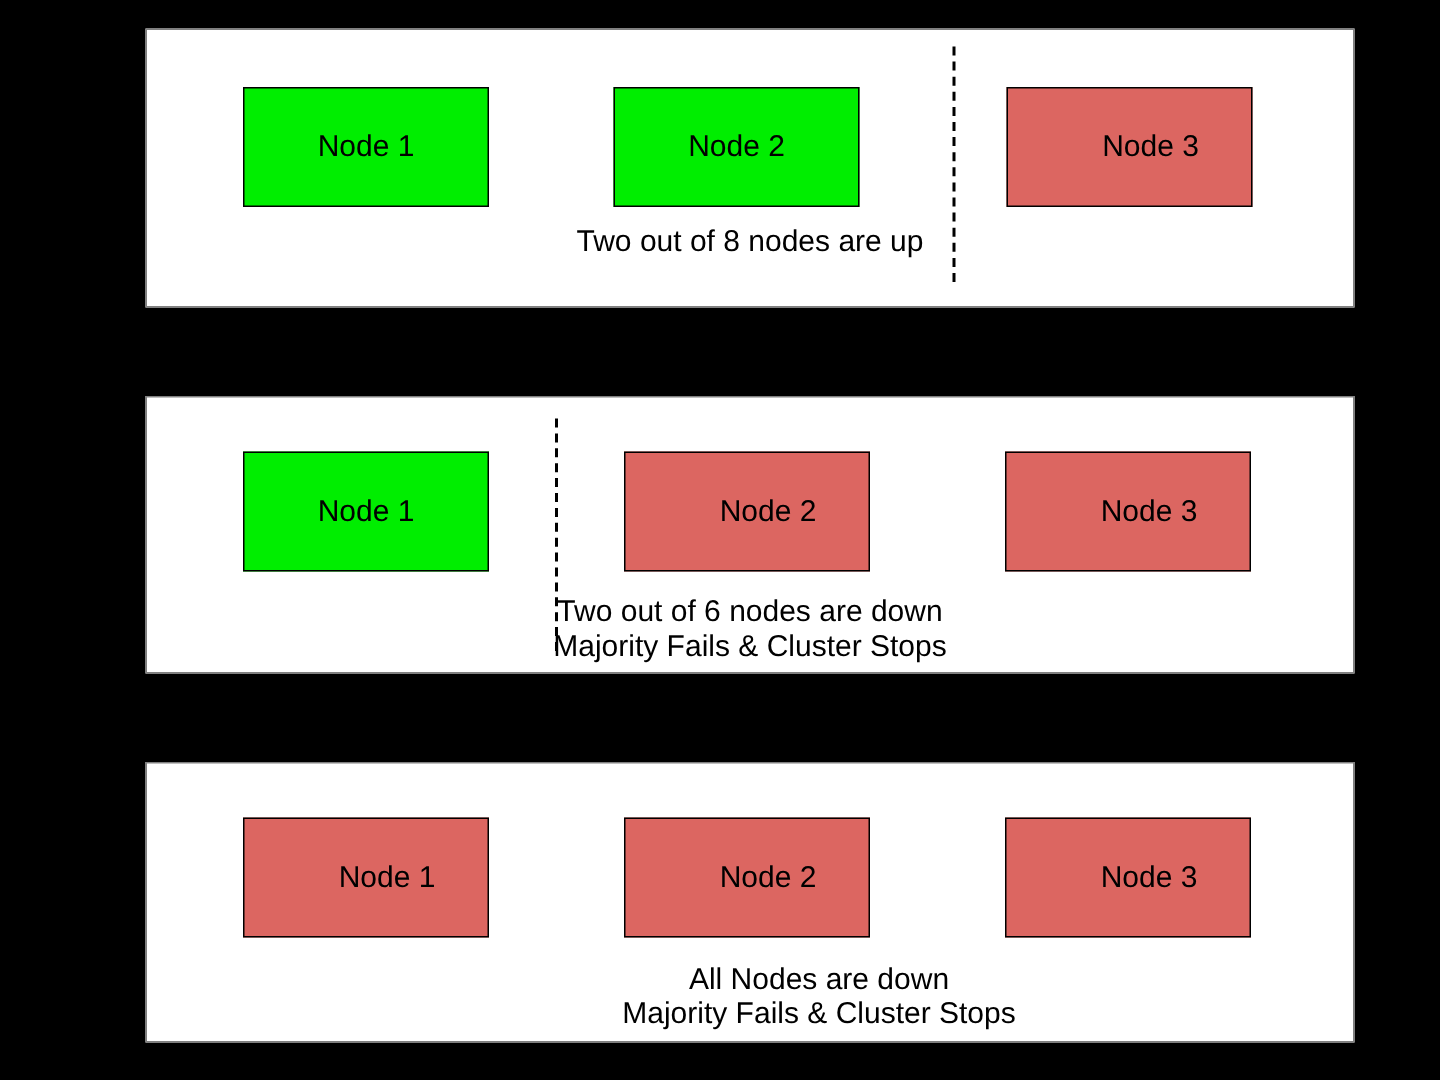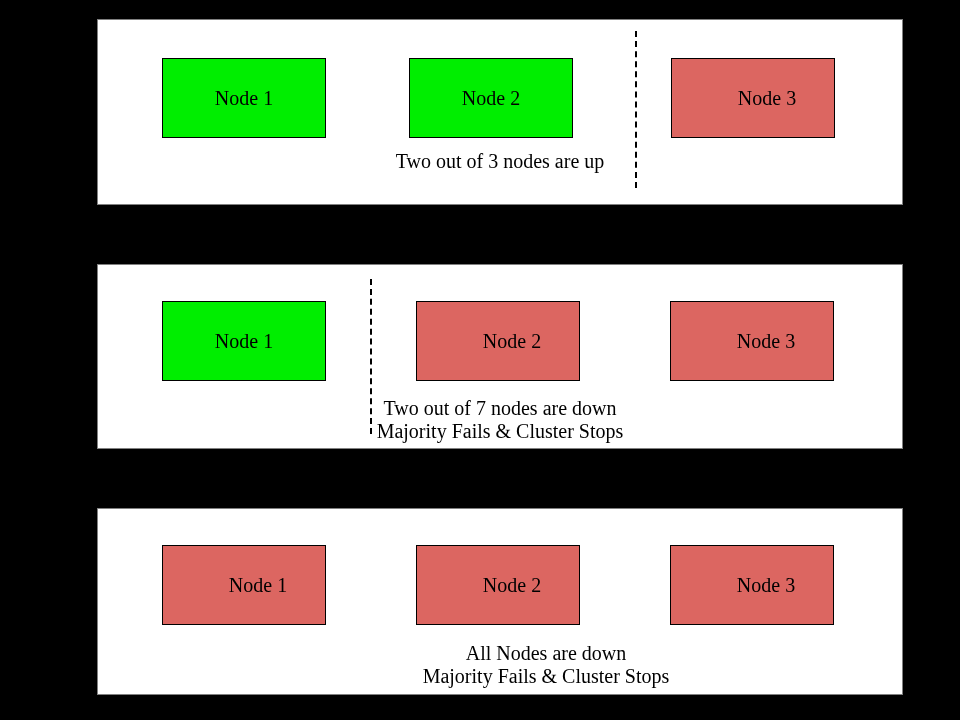--- a/index.html
+++ b/index.html
@@ -15,21 +15,20 @@
     color: var(--text, #000);
     overflow: hidden;
   }
   .panel {
     position: absolute;
     left: 97px;
     width: 806px;
     background: var(--panel-bg, #fff);
     border: 1px solid var(--panel-border, #808080);
     box-sizing: border-box;
-    font-family: Liberation Serif, serif;
   }
   .panel-1 { top: 19px;  height: 186px; }
   .panel-2 { top: 264px; height: 185px; }
   .panel-3 { top: 508px; height: 187px; }
 
   .node {
     position: absolute;
     width: 164px;
     height: 80px;
     border: 1px solid var(--node-border, #000);
@@ -82,37 +81,37 @@
     <span>Node 1</span>
   </div>
   <div class="node up node-2">
     <span>Node 2</span>
   </div>
   <div class="divider"></div>
   <div class="node down node-3">
     <span>Node 3</span>
   </div>
   <div class="caption">
-    <div>Two out of 3 nodes are up</div>
+    <div>Two out of 8 nodes are up</div>
   </div>
 </div>
 
 <div class="panel panel-2">
   <div class="node up node-1">
     <span>Node 1</span>
   </div>
   <div class="divider"></div>
   <div class="node down node-2">
     <span>Node 2</span>
   </div>
   <div class="node down node-3">
     <span>Node 3</span>
   </div>
   <div class="caption">
-    <div>Two out of 7 nodes are down</div>
+    <div>Two out of 6 nodes are down</div>
     <div>Majority Fails &amp; Cluster Stops</div>
   </div>
 </div>
 
 <div class="panel panel-3">
   <div class="node down node-1">
     <span>Node 1</span>
   </div>
   <div class="node down node-2">
     <span>Node 2</span>

